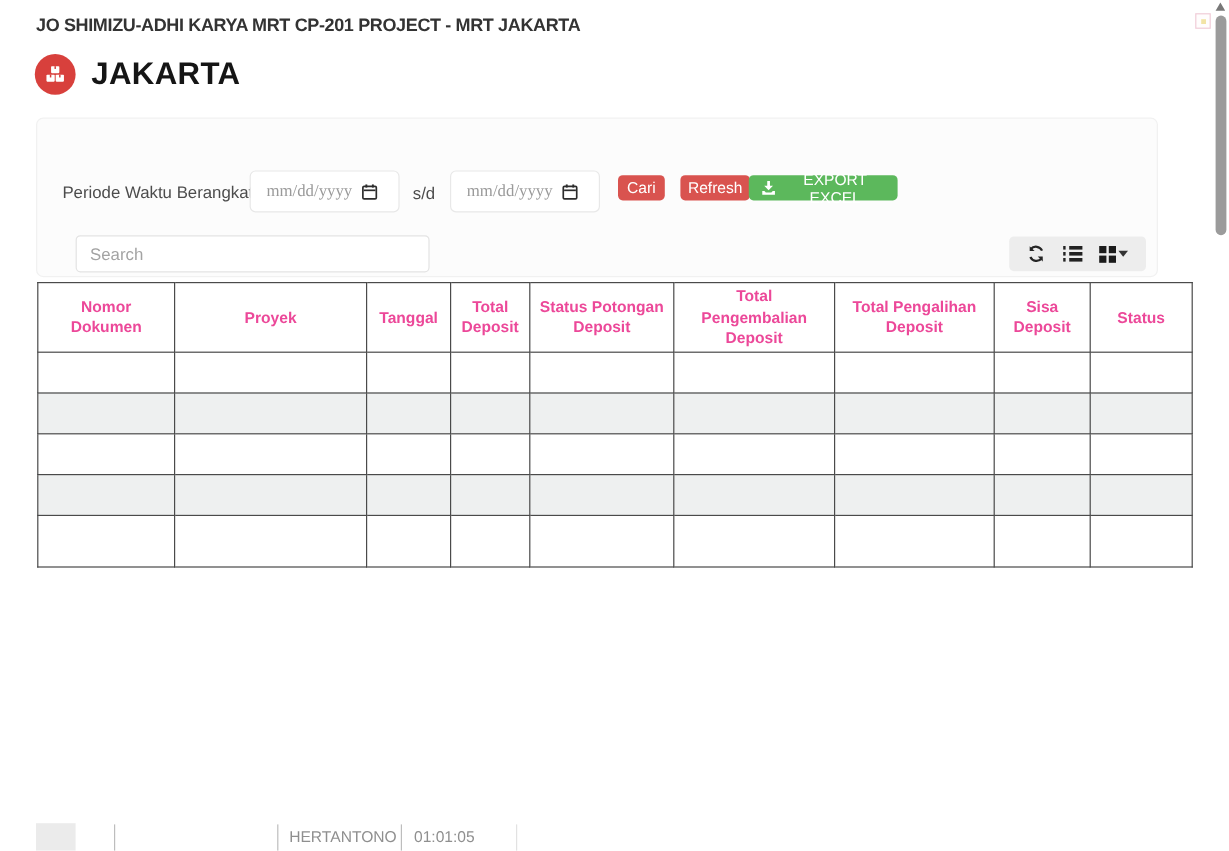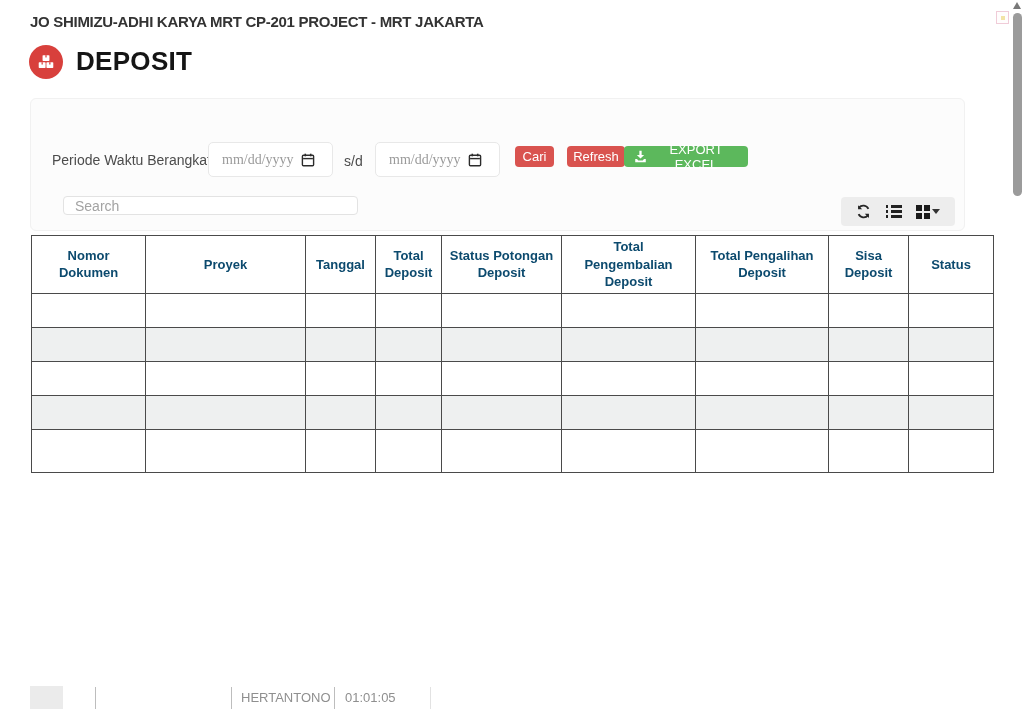--- a/index.html
+++ b/index.html
@@ -67,21 +67,21 @@
     font-family: "Liberation Sans", sans-serif;
     display: flex; align-items: center; justify-content: center;
     cursor: pointer; padding: 0 10px;
   }
   .btn-cari    { left: 515px; width: 39px;  background: var(--danger-red); }
   .btn-refresh { left: 567px; width: 58px;  background: var(--danger-red); }
   .btn-export  { left: 624px; width: 124px; background: var(--success-green); gap: 7px; }
 
   .search-input {
     position: absolute; left: 63px; top: 196px;
-    width: 295px; height: 19px;
+    width: 295px; height: 31px;
     border: 1px solid #e3e3e3; border-radius: 4px;
     padding: 0 11px; font-size: 14px; color: #555; outline: none;
     font-family: "Liberation Sans", sans-serif; background: #fff;
   }
   .search-input::placeholder { color: #a3a3a3; }
 
   .icon-group {
     position: absolute; left: 841px; top: 197px;
     width: 114px; height: 29px;
     background: #ededed; border-radius: 4px;
@@ -96,21 +96,21 @@
   .grid-icon span { width: 6px; height: 6px; background: #1b1b1b; }
   .caret-down {
     width: 0; height: 0; margin-left: 2px;
     border-left: 4px solid transparent; border-right: 4px solid transparent;
     border-top: 5px solid #333;
   }
 
   table.deposit-table {
     position: absolute; left: 31px; top: 235px;
     width: 962px; border-collapse: collapse; table-layout: fixed;
-    font-size: 13px; color: #0c4a6e;
+    font-size: 13px; color: #ec4899;
   }
   .deposit-table th, .deposit-table td { border: 1px solid #4a4a4a; }
   .deposit-table th {
     height: 53px; font-weight: 700; text-align: center;
     padding: 2px 6px; line-height: 1.35; background: #fff;
   }
   .deposit-table tbody tr { height: 34px; background: #fff; }
   .deposit-table tbody tr:nth-child(even) { background: #eef0f0; }
   .deposit-table tbody tr:last-child { height: 43px; }
 
@@ -162,21 +162,21 @@
     <svg width="22" height="22" viewBox="0 0 32 32">
       <rect x="11" y="6" width="10" height="8.5" rx="1" fill="#ffffff"></rect>
       <rect x="15.1" y="6" width="1.8" height="3.4" fill="#d8403c"></rect>
       <rect x="5.4" y="16.3" width="10" height="8.5" rx="1" fill="#ffffff"></rect>
       <rect x="9.5" y="16.3" width="1.8" height="3.4" fill="#d8403c"></rect>
       <rect x="16.6" y="16.3" width="10" height="8.5" rx="1" fill="#ffffff"></rect>
       <rect x="20.7" y="16.3" width="1.8" height="3.4" fill="#d8403c"></rect>
     </svg>
   </span>
 </div>
-<div class="section-title">DEPOSIT</div>
+<div class="section-title">JAKARTA</div>
 
 <div class="filter-panel"></div>
 
 <div class="period-label">Periode Waktu Berangkat :</div>
 
 <div class="date-field date-from">
   <input type="text" placeholder="mm/dd/yyyy" style="">
   <span class="cal" style="display:flex;">
     <svg width="14" height="14" viewBox="0 0 16 16">
       <rect x="1.6" y="2.6" width="12.8" height="12" rx="1.2" fill="none" stroke="#2c2c2c" stroke-width="1.6"></rect>

